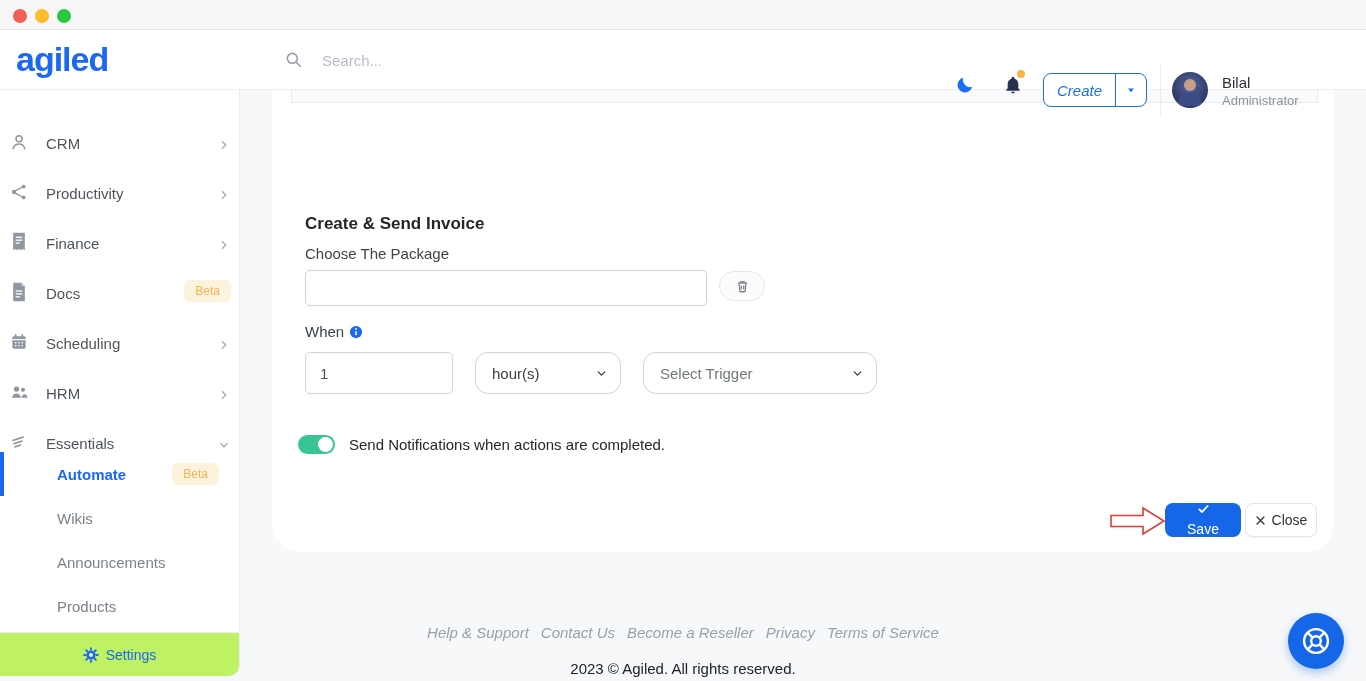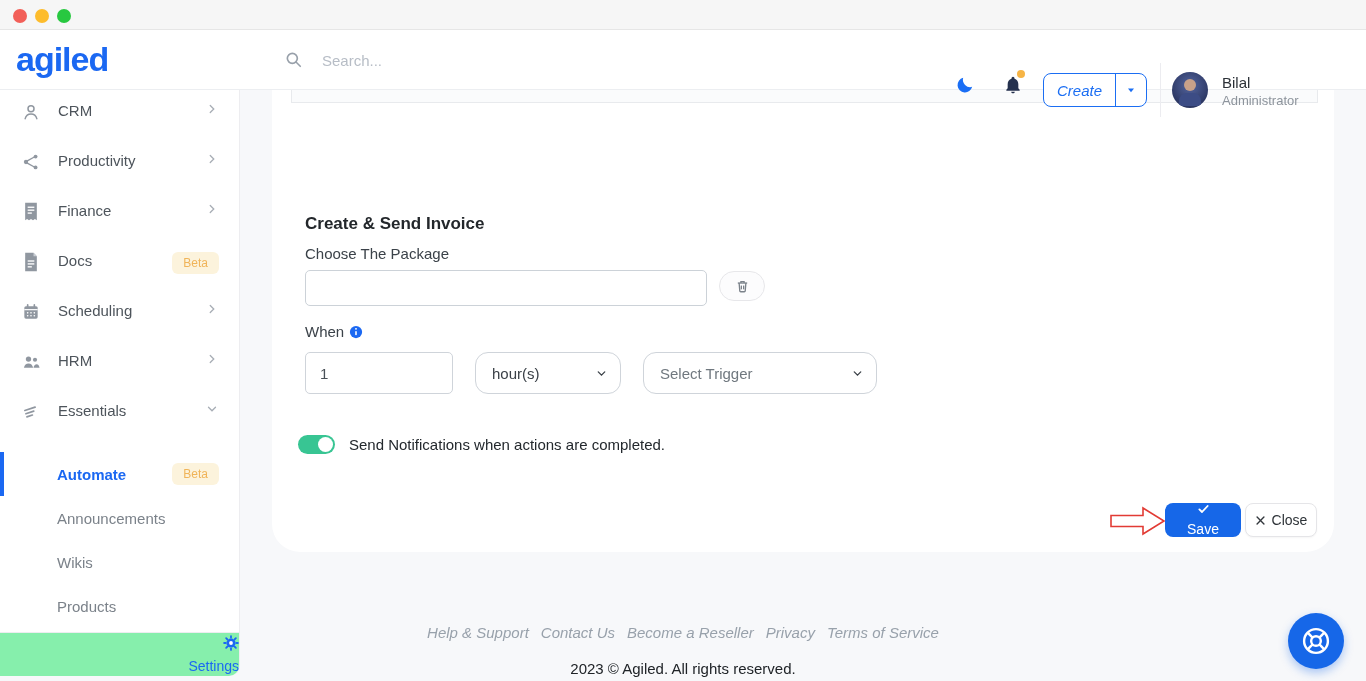--- a/index.html
+++ b/index.html
@@ -31,30 +31,30 @@
   .header-sep { position:absolute; left:1160px; top:33px; height:54px; border-left:1px solid #ececf0; }
   .avatar { position:absolute; left:1172px; top:42px; width:36px; height:36px; border-radius:50%; background:radial-gradient(circle at 50% 38%, #54659f 0%, #2a3560 75%); overflow:hidden; cursor:pointer; }
   .avatar::before { content:""; position:absolute; left:12px; top:7px; width:12px; height:12px; border-radius:50%; background:#c9a189; }
   .avatar::after { content:""; position:absolute; left:7px; top:21px; width:22px; height:13px; border-radius:8px 8px 0 0; background:#3c4c85; }
   .user-name { position:absolute; left:1222px; top:44px; font-size:15px; color:#2b3037; }
   .user-role { position:absolute; left:1222px; top:63px; font-size:13px; color:#8d949c; }
 
   
   .sidebar { position:absolute; left:0; top:90px; width:240px; height:586px; background:#fff; border-right:1px solid #ededf0; border-radius:0 0 10px 0; z-index:2; }
   .nav { padding-top:12px; }
-  .nav-item { position:relative; height:50px; display:flex; align-items:flex-start; padding:0 20px; cursor:pointer; }
+  .nav-item { position:relative; height:50px; display:flex; align-items:flex-end; padding:0 8px; cursor:pointer; }
   .nav-item .ic { width:22px; display:flex; justify-content:center; }
   .nav-item .lbl { margin-left:16px; font-size:15px; color:#4d545b; }
   .nav-item .chev { margin-left:auto; display:flex; }
   .badge { margin-left:auto; background:#fcf3dc; color:#f0b459; font-size:12px; padding:4px 11px; border-radius:6px; }
   .sub-item { position:relative; height:44px; display:flex; align-items:center; padding:0 20px 0 57px; cursor:pointer; }
   .sub-item .lbl { font-size:15px; color:#7b828a; }
   .sub-item.active .lbl { color:#1b68f2; font-weight:bold; }
   .sub-item.active::before { content:""; position:absolute; left:0; top:0; width:4px; height:44px; background:#1b68f2; }
-  .settings-row { position:absolute; left:0; bottom:0; width:100%; height:44px; border-top:1px solid #ededf0; display:flex; align-items:flex-end; justify-content:center; gap:7px; cursor:pointer; background:#86efac; border-radius:0 0 10px 0;flex-direction:column; }
+  .settings-row { position:absolute; left:0; bottom:0; width:100%; height:44px; border-top:1px solid #ededf0; display:flex; align-items:center; justify-content:center; gap:7px; cursor:pointer; background:#bef264; border-radius:0 0 10px 0; }
   .settings-row .lbl { font-size:14px; color:#1b68f2; }
 
   
   .main-card { position:absolute; left:272px; top:90px; width:1062px; height:462px; background:#fff; border-radius:0 0 28px 28px; z-index:1; }
   .card-topstrip { position:absolute; left:19px; top:0; width:1027px; height:13px; background:#fafbfc; border:1px solid #e8eaed; border-top:none; }
   .heading { position:absolute; left:33px; top:124px; font-size:17px; font-weight:bold; color:#23272b; }
   .pkg-label { position:absolute; left:33px; top:155px; font-size:15px; color:#3b4249; }
   .pkg-input { position:absolute; left:33px; top:180px; width:402px; height:36px; border:1px solid #ccd2d8; border-radius:5px; outline:none; padding:0 12px; font-size:14px; font-family:"Liberation Sans", sans-serif; color:#495057; }
   .trash-btn { position:absolute; left:447px; top:181px; width:46px; height:30px; border:1px solid #e7e7ea; background:#fcfcfd; border-radius:15px; display:flex; align-items:center; justify-content:center; cursor:pointer; }
   .when-row { position:absolute; left:33px; top:233px; display:flex; align-items:center; gap:5px; }
@@ -255,24 +255,24 @@
               <polyline points="6,9 12,15 18,9"></polyline>
             </svg>
           </span>
       </div>
 
       <div class="sub-item active">
         <span class="lbl">Automate</span>
         <span class="badge">Beta</span>
       </div>
       <div class="sub-item">
+        <span class="lbl">Wikis</span>
+      </div>
+      <div class="sub-item">
         <span class="lbl">Announcements</span>
-      </div>
-      <div class="sub-item">
-        <span class="lbl">Wikis</span>
       </div>
       <div class="sub-item">
         <span class="lbl">Products</span>
       </div>
     </div>
 
     <div class="settings-row">
       <svg width="16" height="16" viewBox="0 0 16 16">
           <g fill="#1b68f2">
             <circle cx="8" cy="8" r="4.6"></circle>

